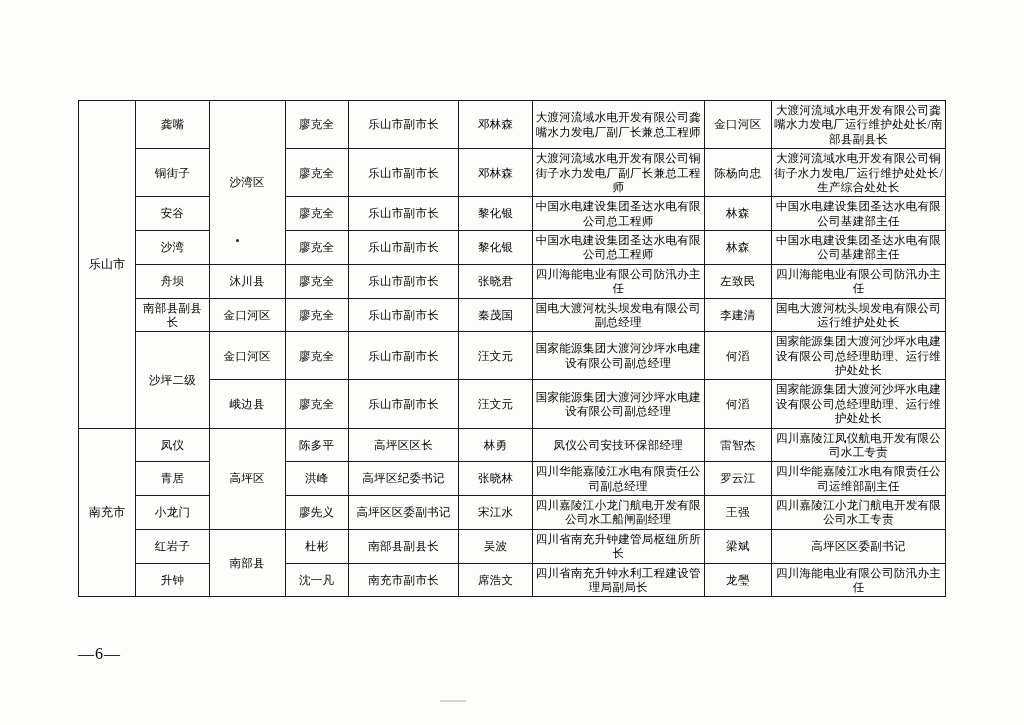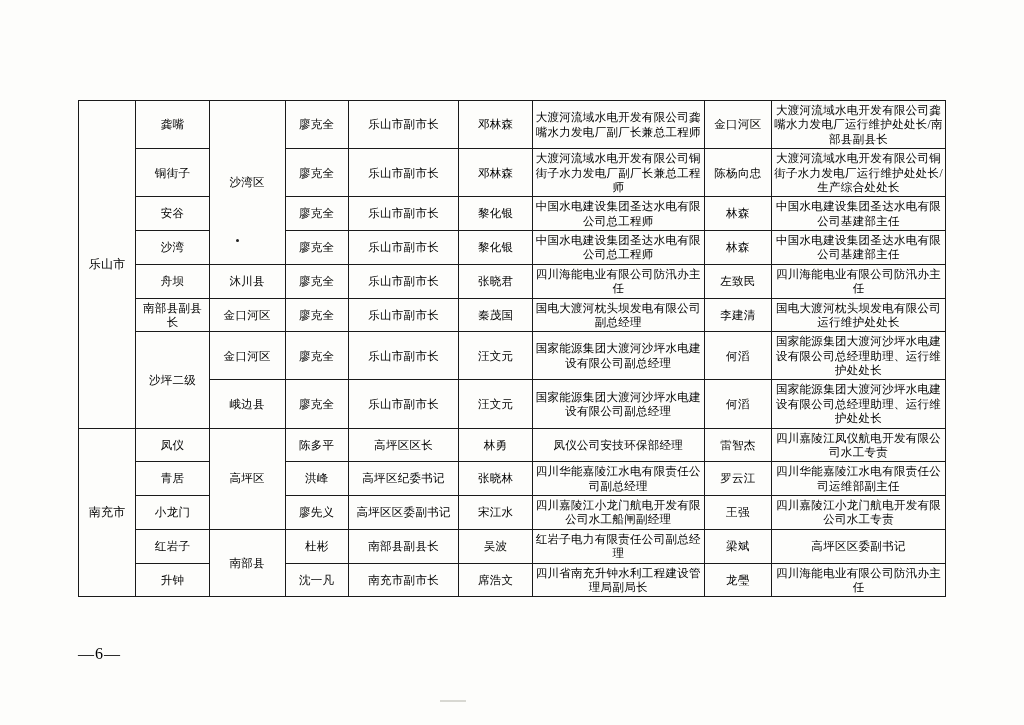--- a/index.html
+++ b/index.html
@@ -216,21 +216,21 @@
         <td>王强</td>
         <td>四川嘉陵江小龙门航电开发有限公司水工专责</td>
       </tr>
 
       <tr>
         <td>红岩子</td>
         <td rowspan="2">南部县</td>
         <td>杜彬</td>
         <td>南部县副县长</td>
         <td>吴波</td>
-        <td>红岩子电力有限责任公司副总经理</td>
+        <td>四川省南充升钟建管局枢纽所所长</td>
         <td>梁斌</td>
         <td>高坪区区委副书记</td>
       </tr>
 
       <tr>
         <td>升钟</td>
         <td>沈一凡</td>
         <td>南充市副市长</td>
         <td>席浩文</td>
         <td>四川省南充升钟水利工程建设管理局副局长</td>

